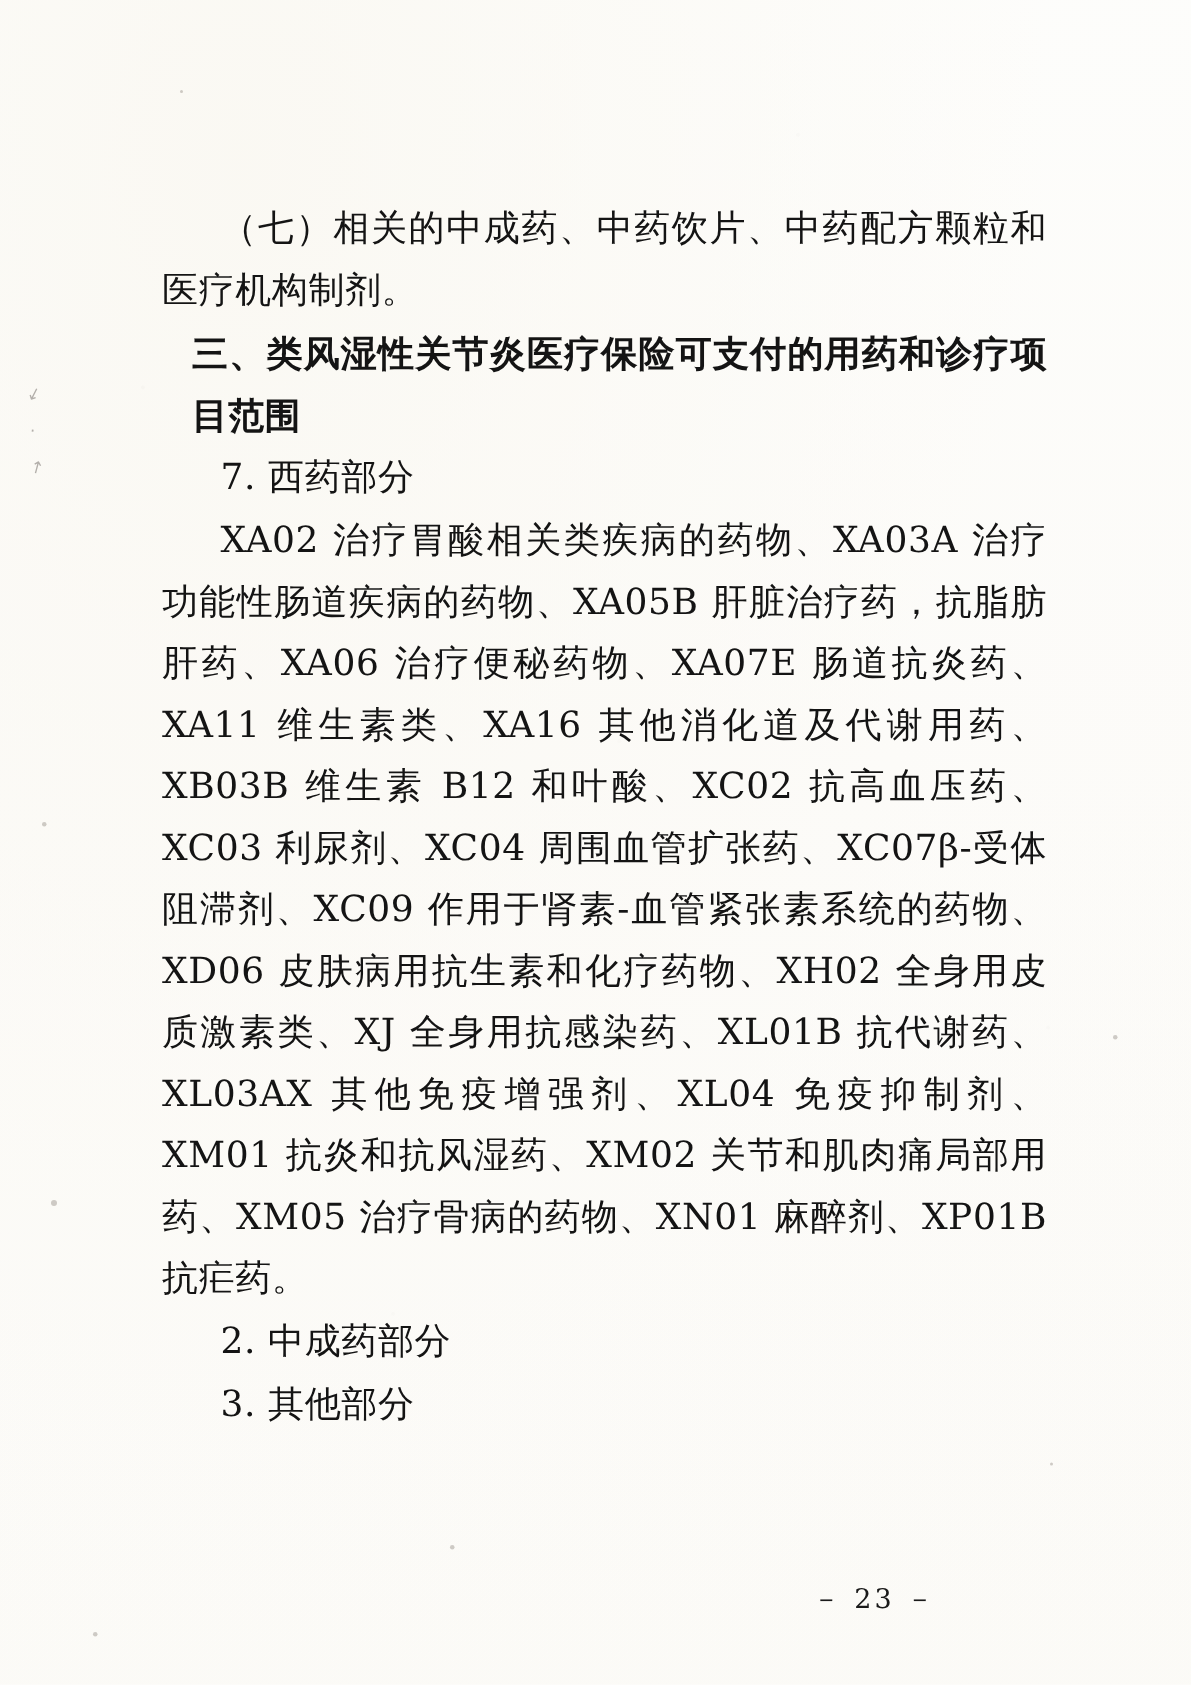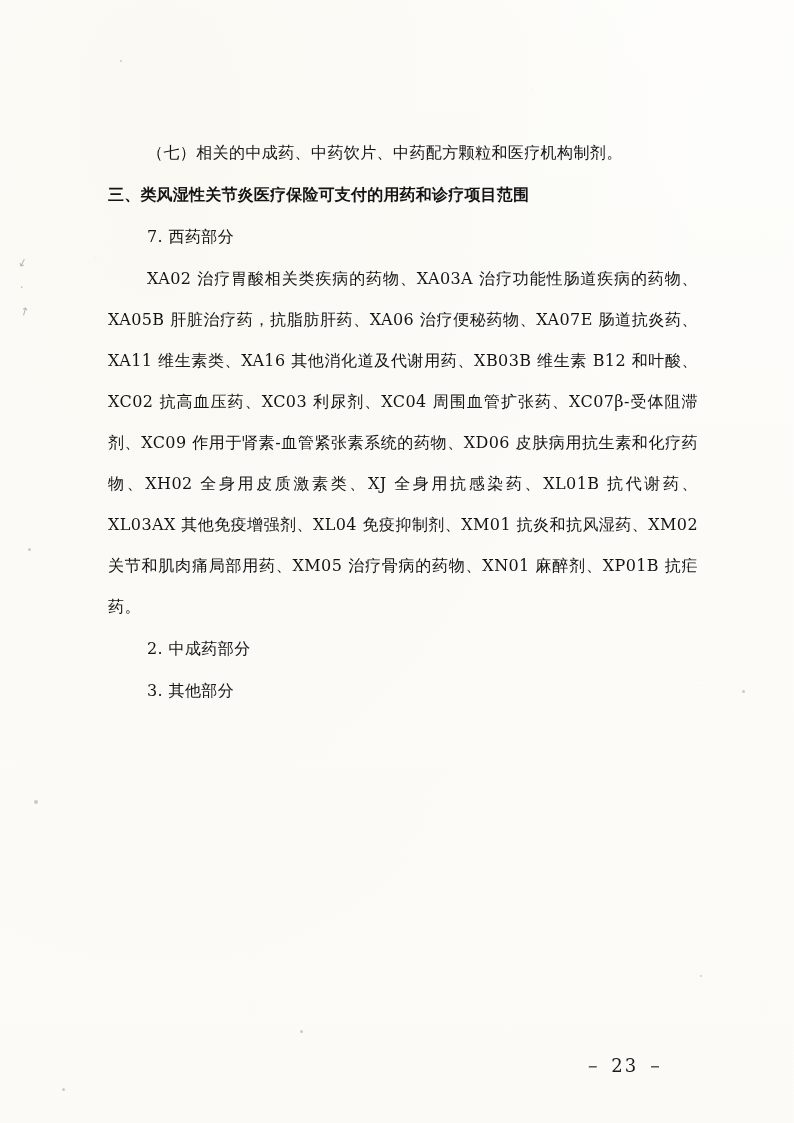--- a/index.html
+++ b/index.html
@@ -37,40 +37,41 @@
       radial-gradient(circle at 52% 44%, rgba(160,150,140,0.06) 0 1px, transparent 1.6px);
   }
   .content {
     position: absolute;
     left: 108px;
     top: 132px;
     width: 590px;
   }
   p {
     margin: 0 0 1px 0;
-    font-size: 16px;
+    font-size: 24px;
     line-height: 41px;
     letter-spacing: 0.4px;
     text-align: justify;
     text-justify: inter-character;
   }
   .indent2 {
     text-indent: 39px;
   }
   .heading {
     font-weight: bold;
     text-indent: 0;
     letter-spacing: 0.2px;
+    margin-left: 20px;
   }
   .page-number {
     position: absolute;
     left: 0;
     top: 1054px;
     width: 666px;
-    text-align: right;
+    text-align: center;
     font-size: 18px;
     letter-spacing: 2px;
     padding-left: 500px;
     box-sizing: border-box;
     color: #1a1a1a;
   }
   
   .mark {
     position: absolute;
     color: rgba(90,85,80,0.45);

